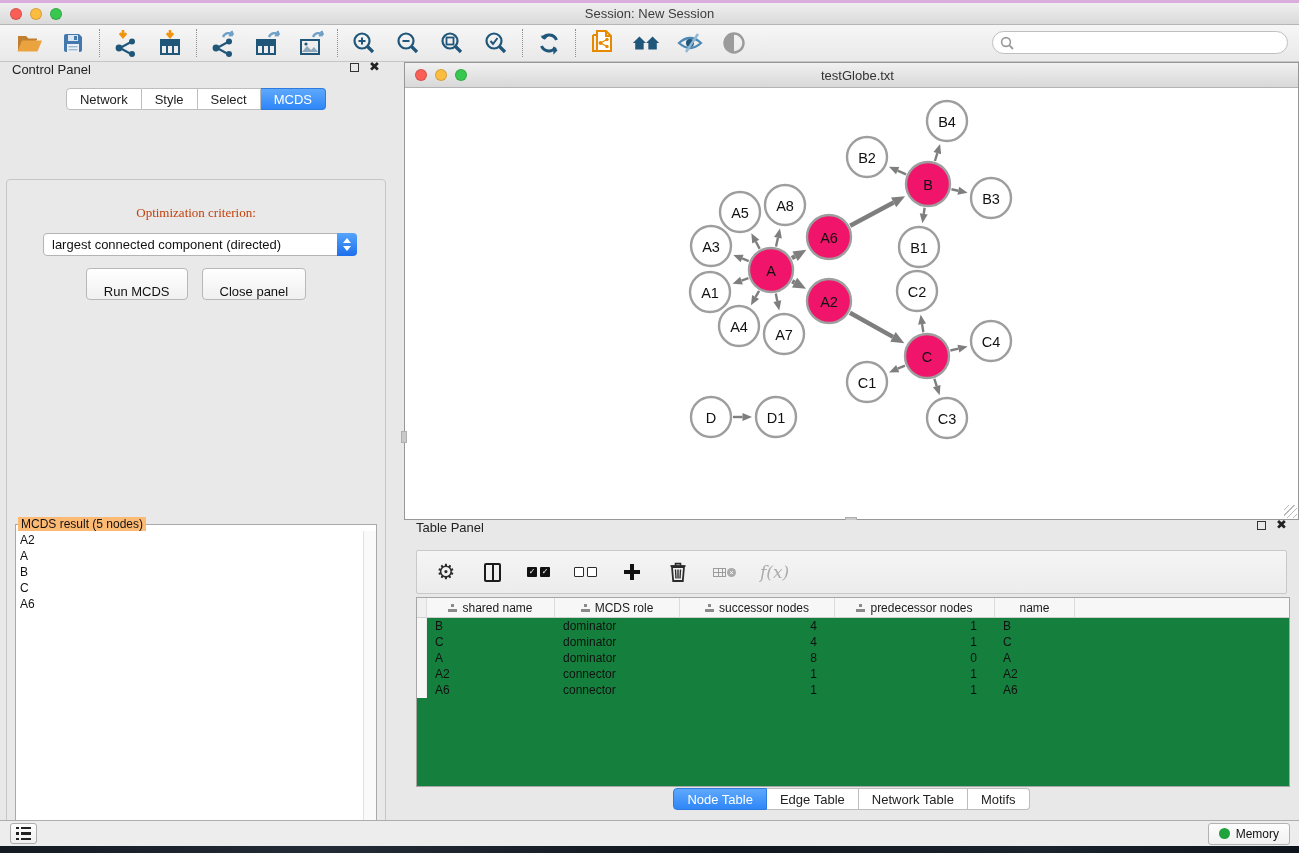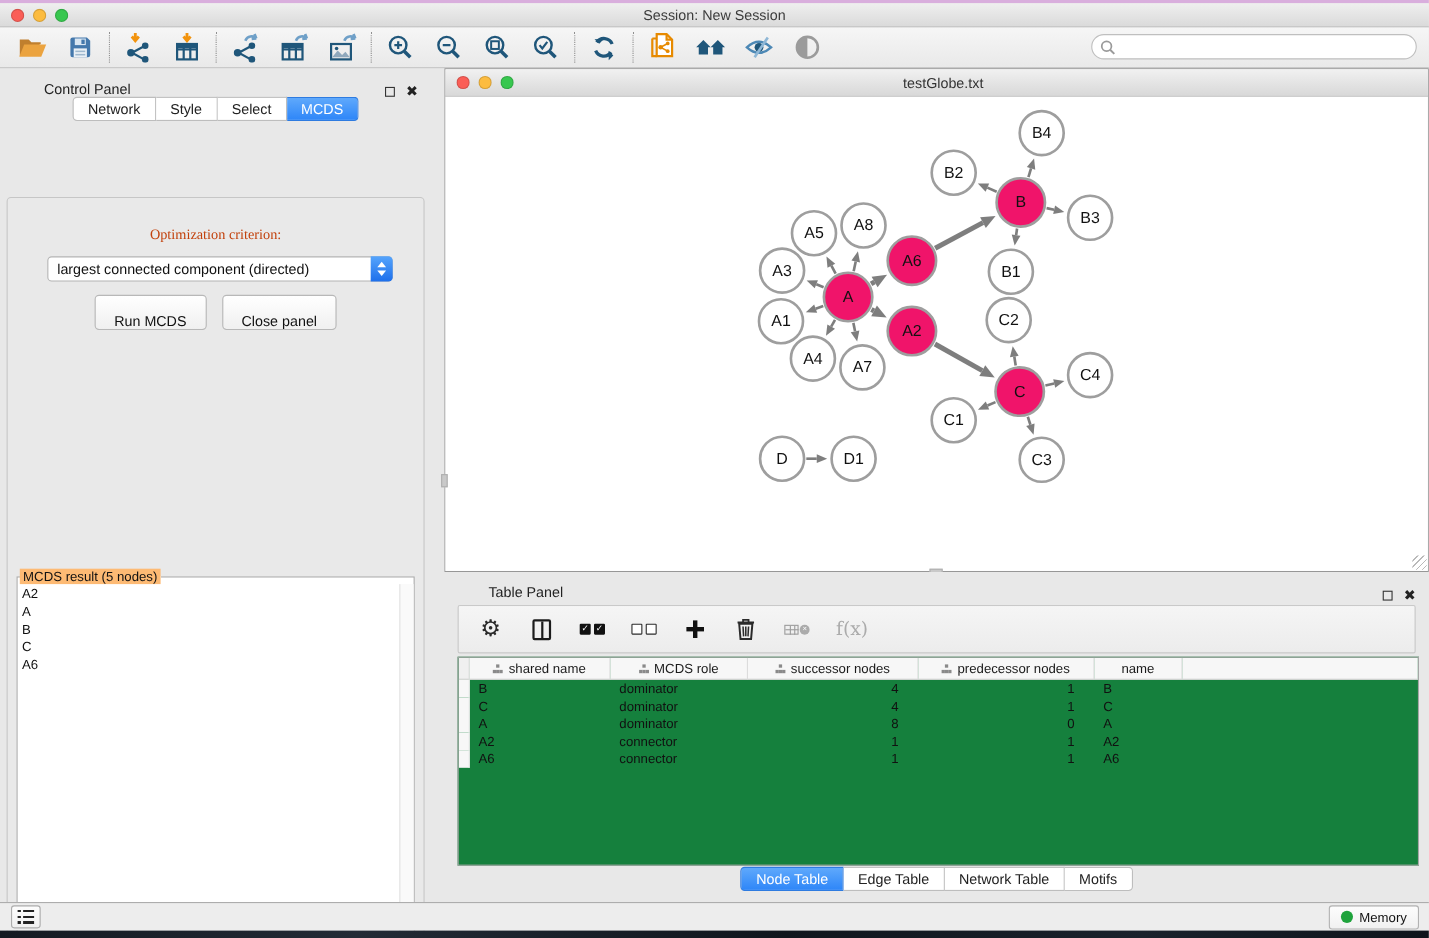--- a/index.html
+++ b/index.html
@@ -28,21 +28,21 @@
   .tb-group { display:flex; align-items:center; gap:14px; }
   .tb-sep { border-left:1px dotted #8F8F8F; height:28px; margin:0 11px; }
   .tb-icon { width:30px; height:30px; display:flex; align-items:center; justify-content:center; cursor:pointer; }
   .search-wrap { position:absolute; right:11px; top:6px; }
   .search-input { width:296px; height:23px; border:1px solid #BFBFBF; border-radius:12px;
     background:#fff; padding:0 10px 0 26px; font-size:12px; outline:none; }
   .search-glass { position:absolute; left:8px; top:5px; }
 
   
   .control-panel { position:absolute; left:0; top:62px; width:392px; height:746px; }
-  .panel-header { display:flex; align-items:flex-end; height:26px; padding:0 12px;margin-left:28px; }
+  .panel-header { display:flex; align-items:flex-start; height:26px; padding:0 12px; }
   .panel-title { font-size:13px; color:#222; }
   .panel-header-icons { margin-left:auto; display:flex; align-items:center; gap:10px; }
   .float-icon { width:9px; height:9px; border:1.5px solid #333; display:inline-block; cursor:pointer; }
   .close-x { font-size:13px; color:#222; font-weight:bold; cursor:pointer; line-height:10px; }
 
   .seg-tabs { display:flex; justify-content:center; position:relative; z-index:2; }
   .seg { height:22px; padding:0 13px; display:flex; align-items:center; font-size:13px; color:#222;
     background:#fff; border:1px solid #BDBDBD; border-left:none; cursor:pointer; }
   .seg:first-child { border-left:1px solid #BDBDBD; border-radius:4px 0 0 4px; }
   .seg:last-child { border-radius:0 4px 4px 0; }
@@ -89,21 +89,21 @@
   .tp-icon { display:flex; align-items:center; justify-content:center; cursor:pointer; min-width:22px; height:26px; }
   .gear-glyph { font-size:21px; color:#2b2b2b; line-height:22px; }
   .cols-glyph { width:17px; height:19px; border:2px solid #1c1c1c; border-radius:2px; position:relative; }
   .cols-glyph:before { content:""; position:absolute; left:50%; top:0; bottom:0; width:2px; background:#1c1c1c; }
   .chk-pair { display:flex; gap:3px; }
   .chk { width:10px; height:10px; background:#111; color:#fff; font-size:8px; line-height:10px; text-align:center; border-radius:1px; }
   .unchk { width:10px; height:10px; border:1.5px solid #2b2b2b; border-radius:1px; background:#fff; }
   .plus-glyph { position:relative; width:16px; height:16px; }
   .plus-glyph:before { content:""; position:absolute; left:6px; top:0; width:4px; height:16px; background:#111; }
   .plus-glyph:after { content:""; position:absolute; left:0; top:6px; width:16px; height:4px; background:#111; }
-  .fx-glyph { font-family:"DejaVu Serif",serif; font-size:17px; color:#ABABAB; }
+  .fx-glyph { font-family:"DejaVu Serif",serif; font-style:italic; font-size:17px; color:#ABABAB; }
   .disabled-grid { display:flex; align-items:center; gap:1px; }
   .mini-grid { width:13px; height:9px; border:1px solid #9c9c9c;
     background:linear-gradient(#9c9c9c 0 0) 0 3px/13px 1px no-repeat, linear-gradient(90deg,#9c9c9c 0 0) 4px 0/1px 9px no-repeat, linear-gradient(90deg,#9c9c9c 0 0) 8px 0/1px 9px no-repeat; }
   .mini-x { width:9px; height:9px; border-radius:50%; background:#ABABAB; color:#fff; font-size:7px; line-height:9px; text-align:center; }
 
   .data-table { position:absolute; left:12px; top:77px; width:874px; height:190px; background:#15803d; border:1px solid #A6A6A6; overflow:hidden; }
   .tgrid { display:grid; grid-template-columns:10px 128px 125px 155px 160px 80px 1fr; }
   .th { height:20px; background:#F7F7F7; border-bottom:1px solid #CFCFCF; border-right:1px solid #DCDCDC;
     display:flex; align-items:center; justify-content:center; gap:5px; font-size:12px; color:#1b1b1b; cursor:pointer; }
   .th.strip { background:#F0F0F0; }

